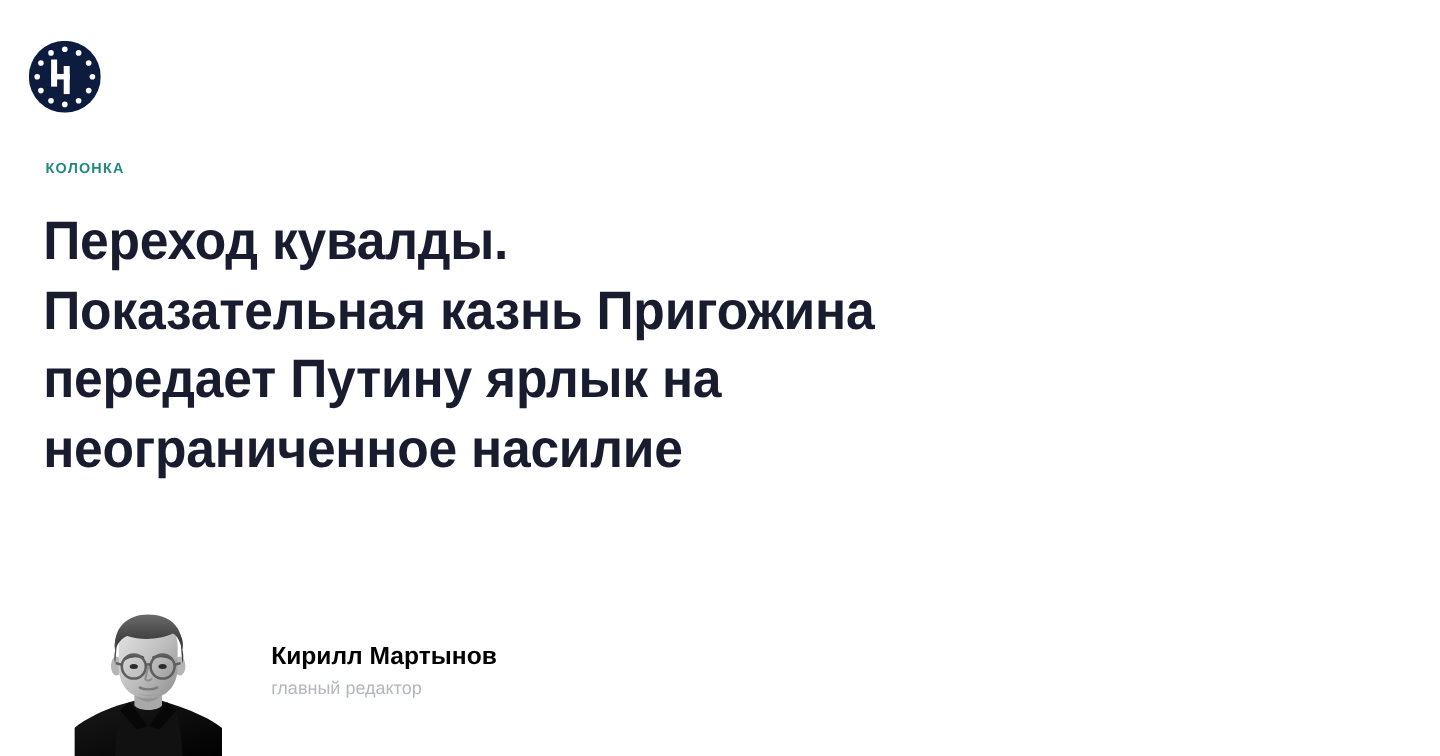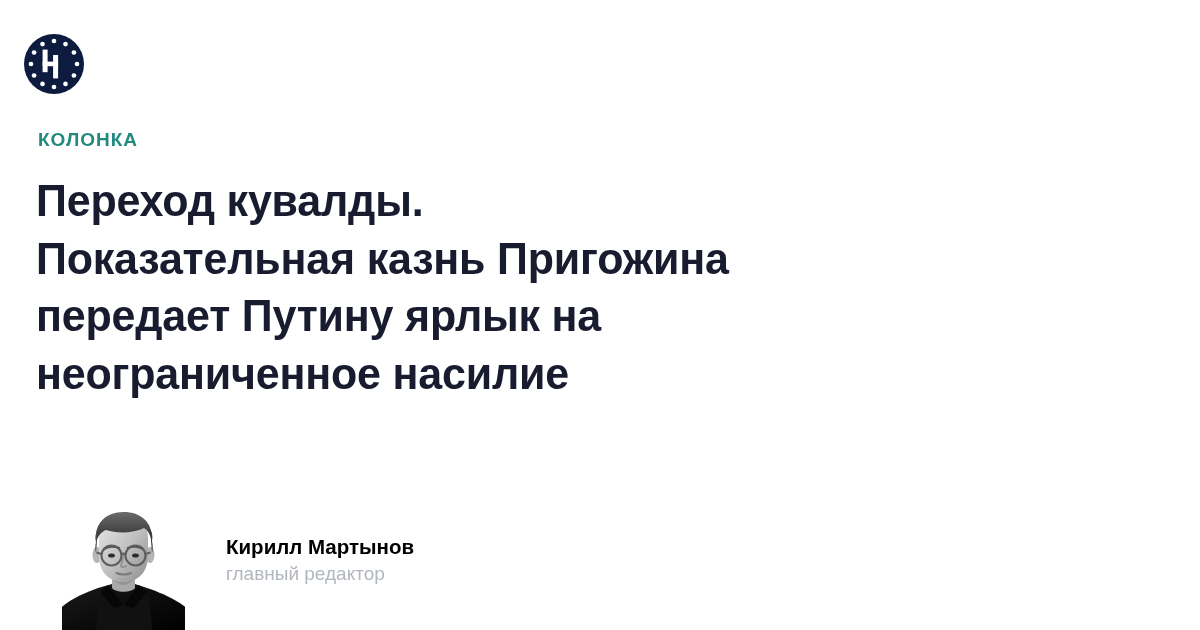--- a/index.html
+++ b/index.html
@@ -29,21 +29,21 @@
     width: 60px;
     height: 60px;
   }
   .logo-svg { display: block; }
 
   
   .kicker {
     position: absolute;
     left: 38px;
     top: 131px;
-    font-size: 19px;
+    font-size: 12px;
     font-weight: bold;
     color: #21897e;
     letter-spacing: 1.0px;
     text-transform: uppercase;
     line-height: 18px;
     white-space: nowrap;
   }
 
   
   .headline {
@@ -92,21 +92,21 @@
   }
   .author-name {
     font-size: 20.5px;
     font-weight: bold;
     color: #000000;
     line-height: 26px;
     white-space: nowrap;
   }
   .author-role {
     margin-top: 3px;
-    font-size: 19px;
+    font-size: 15px;
     font-weight: normal;
     color: #b2b7bd;
     line-height: 21px;
     white-space: nowrap;
   }
 </style>
 </head>
 <body>
 
 <div class="share-card">

